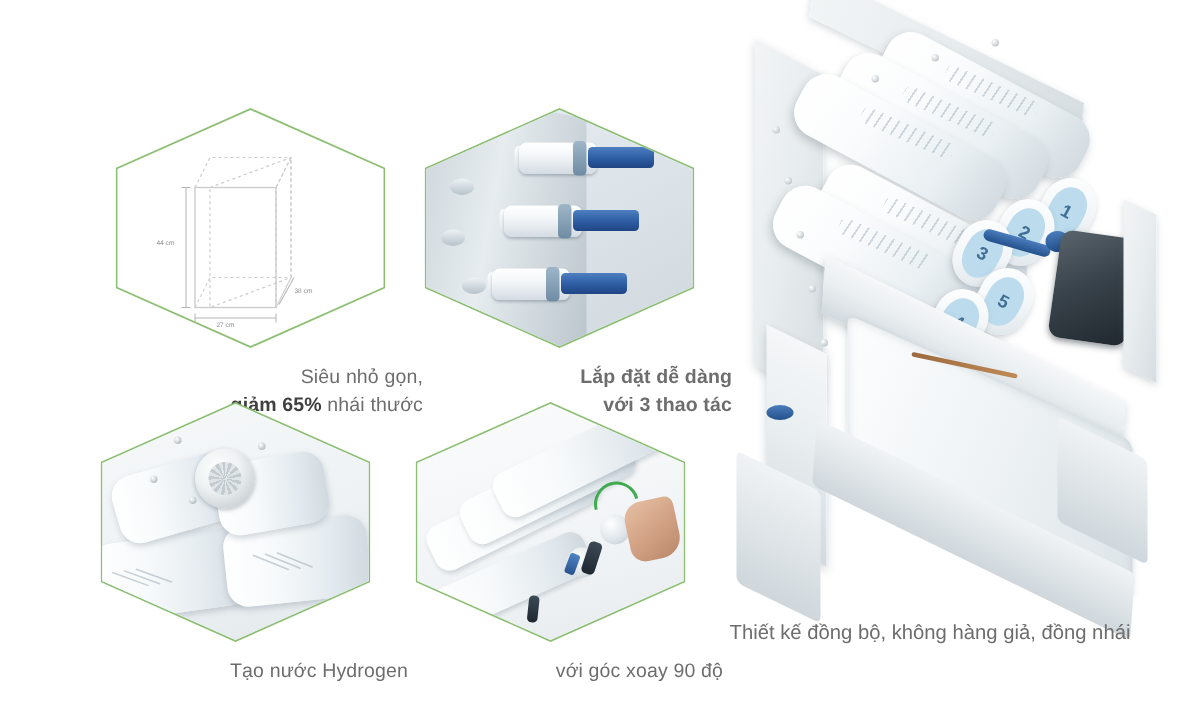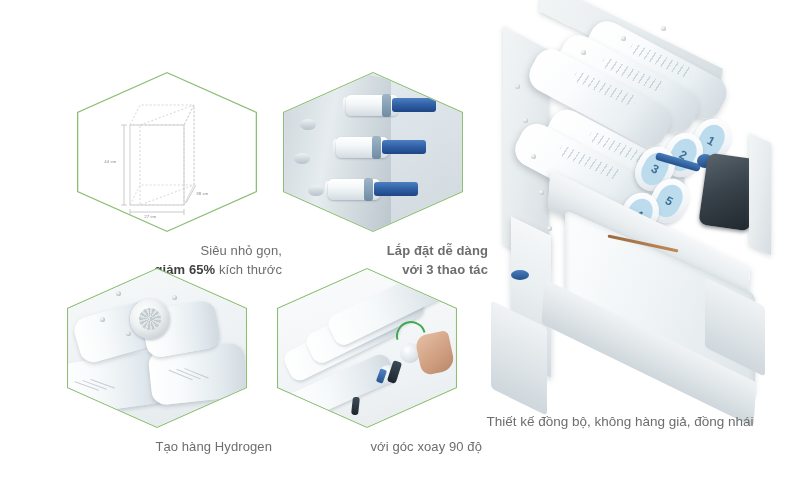--- a/index.html
+++ b/index.html
@@ -179,21 +179,21 @@
 
           <line x1="108" y1="130" x2="118" y2="112" stroke="#b5b5b5" stroke-width="0.7"></line>
         </svg>
         <span class="dim-label" style="left:26px;top:86px;">44 cm</span>
         <span class="dim-label" style="left:66px;top:141px;">27 cm</span>
         <span class="dim-label" style="left:118px;top:118px;">38 cm</span>
       </div>
     </div>
     <div class="caption">
       <div>Siêu nhỏ gọn,</div>
-      <div><b>giảm 65%</b><span> kích thước</span></div>
+      <div><b>giảm 65%</b><span> nhái thước</span></div>
     </div>
   </div>
 
   <div class="feature" style="left:258px;top:72px;font-weight:bold;">
     <div class="hexwrap">
       <div class="hex"></div>
       <div class="hex-inner">
         <div class="photo">
           <div class="h2-bg"></div>
           <div class="h2-plate"></div>
@@ -247,21 +247,21 @@
           <div class="cart" style="left:76px;top:36px;width:74px;height:48px;transform:rotate(-10deg);"></div>
           <div class="valve" style="left:62px;top:30px;"></div>
           <div class="screw" style="left:48px;top:22px;"></div>
           <div class="screw" style="left:58px;top:62px;"></div>
           <div class="screw" style="left:104px;top:26px;"></div>
           <div class="screw" style="left:32px;top:48px;"></div>
         </div>
       </div>
     </div>
     <div class="caption">
-      <div>Tạo hàng Hydrogen</div>
+      <div>Tạo nước Hydrogen</div>
     </div>
   </div>
 
   <div class="feature" style="left:252px;top:268px;">
     <div class="hexwrap">
       <div class="hex"></div>
       <div class="hex-inner">
         <div class="photo">
           <div class="h4-bg"></div>
           <div class="h4-cart" style="left:4px;top:58px;width:120px;height:32px;transform:rotate(-26deg);"></div>

